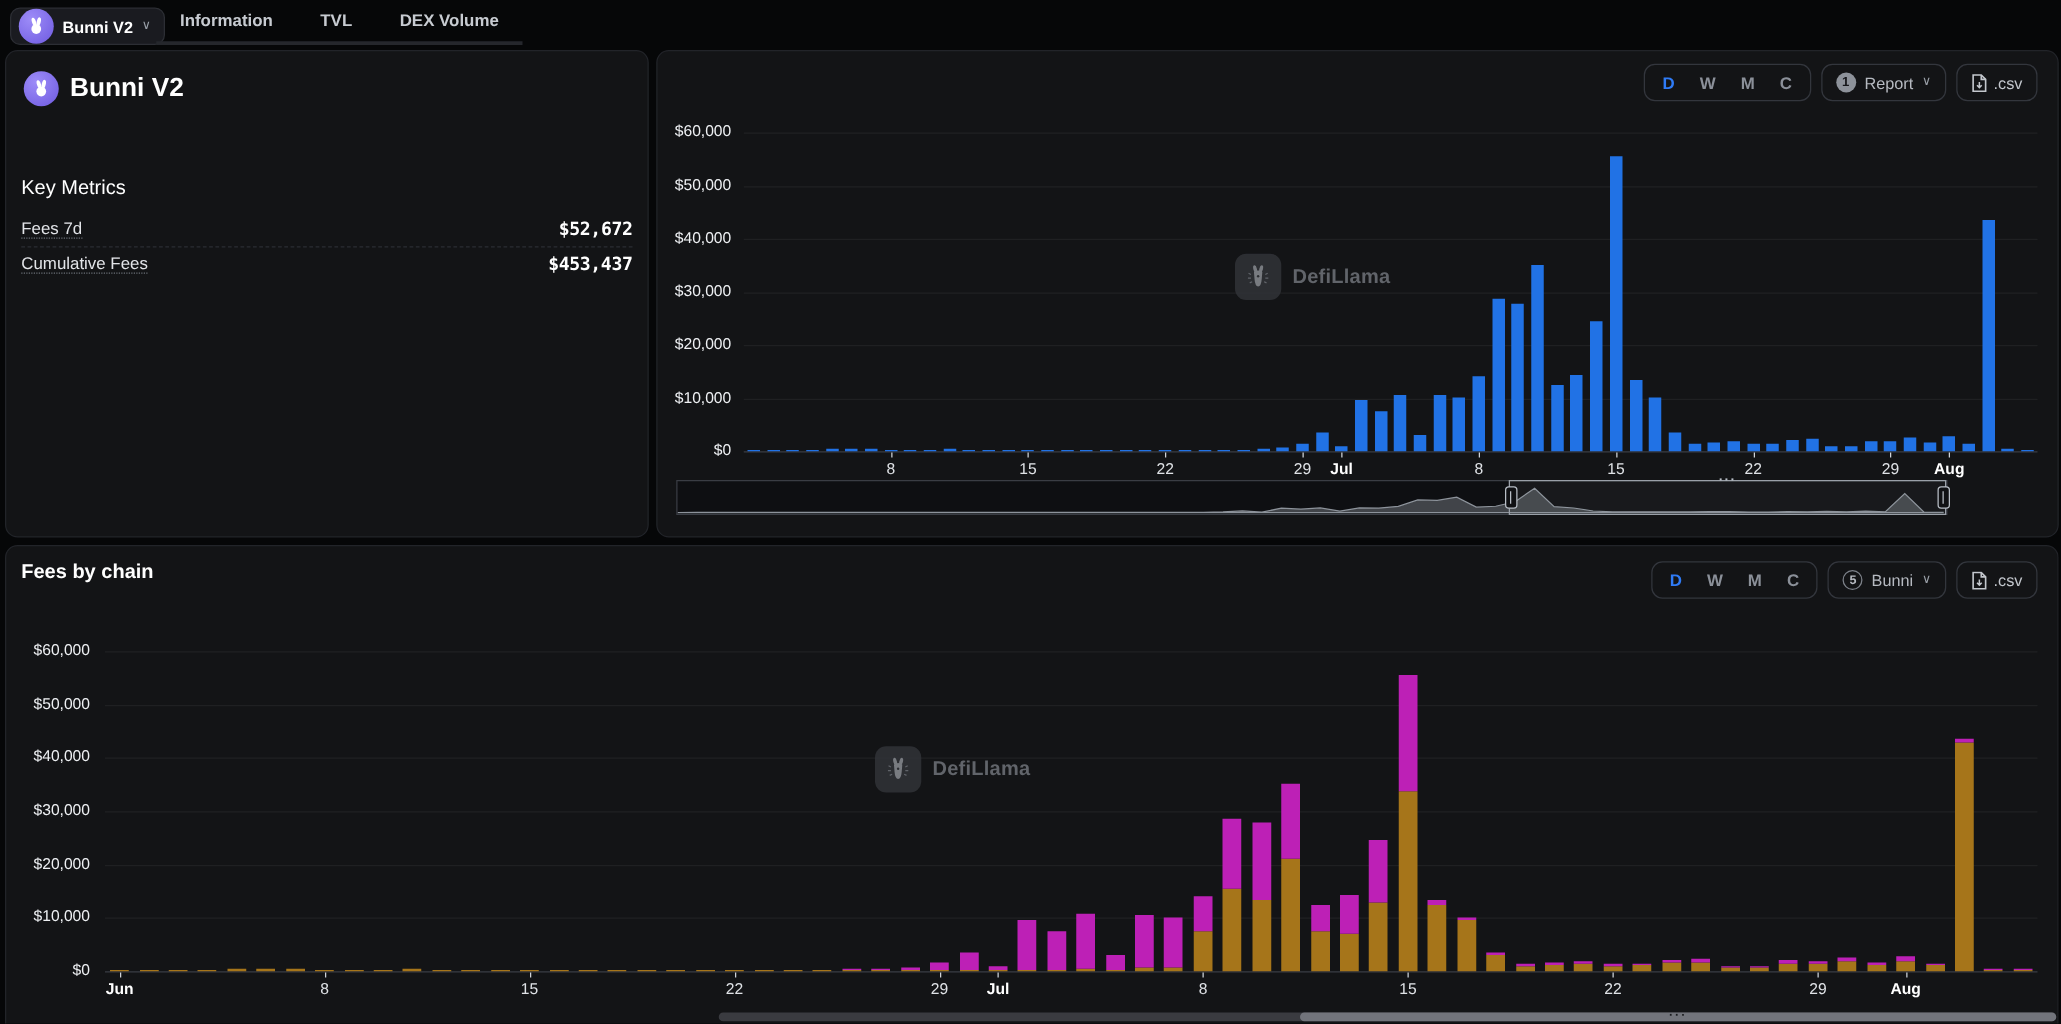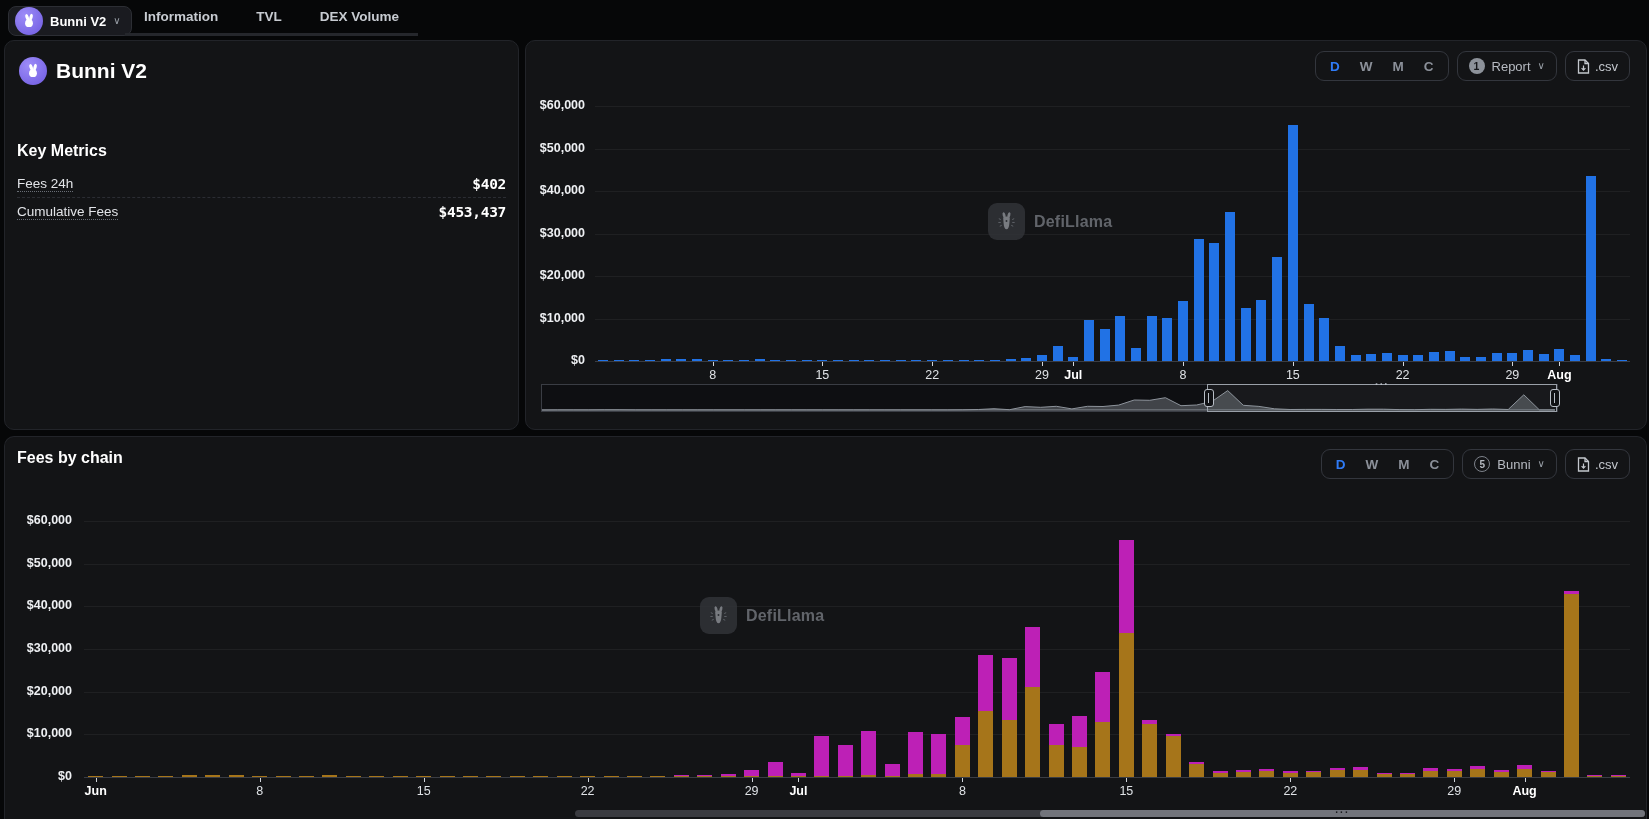--- a/index.html
+++ b/index.html
@@ -18,21 +18,21 @@
   .tab.active{color:#fff;border-bottom-color:#2172e5;}
   
   .card{background:#131416;border:1px solid #222429;border-radius:10px;}
   #card-left{left:4px;top:40px;width:513px;height:388px;}
   #card-right{left:525px;top:40px;width:1120px;height:388px;}
   #card-bottom{left:4px;top:436px;width:1641px;height:383px;border-bottom:none;border-bottom-left-radius:0;border-bottom-right-radius:0;}
   
   .bunni-icon{width:28px;height:28px;border-radius:50%;background:radial-gradient(circle at 35% 30%,#9d8cf8,#6e5ae0);
       display:flex;align-items:center;justify-content:center;}
   #panel-title{font-size:21px;font-weight:800;color:#fff;}
-  #key-metrics{font-size:16px;font-weight:700;color:#fff;}
+  #key-metrics{font-size:16px;font-weight:400;color:#fff;}
   .mrow{display:flex;align-items:center;justify-content:space-between;height:27px;
       border-bottom:1px dashed #2b2d33;}
   .mrow:last-child{border-bottom:none;}
   .mlabel{font-size:13.5px;color:#e2e4e8;border-bottom:1px dotted #696e76;line-height:1.35;cursor:pointer;}
   .mcaret{font-size:10px;color:#cfd3d9;margin-left:6px;}
   .mvalue{font-family:"DejaVu Sans Mono",monospace;font-size:14.5px;font-weight:700;color:#fff;letter-spacing:-0.3px;}
   #report-link{font-size:13.5px;font-weight:600;color:#fff;text-decoration:underline;cursor:pointer;}
   
   .ctrl-row{display:flex;gap:8px;}
   .seg{display:flex;align-items:center;height:28px;border:1px solid #33363d;border-radius:9px;
@@ -44,21 +44,21 @@
   .badge-fill{width:16px;height:16px;border-radius:50%;background:#8d929a;color:#15161a;
       font-size:10.5px;font-weight:700;display:flex;align-items:center;justify-content:center;}
   .badge-line{width:16px;height:16px;border-radius:50%;border:1px solid #7d828a;color:#b6bac1;
       font-size:10px;font-weight:700;display:flex;align-items:center;justify-content:center;box-sizing:border-box;}
   .csv-btn{display:flex;align-items:center;gap:5px;height:28px;border:1px solid #33363d;border-radius:9px;
       background:#131416;padding:0 11px;font-size:13px;color:#c3c7cd;cursor:pointer;}
   
   .plot{position:absolute;border-bottom:1px solid #3a3d44;}
   .gline{position:absolute;left:0;right:0;height:1px;background:rgba(255,255,255,0.055);}
   .bar{position:absolute;bottom:0;}
-  .ylab{position:absolute;font-size:12.5px;font-weight:700;color:#eef0f3;text-align:right;}
+  .ylab{position:absolute;font-size:12.5px;font-weight:400;color:#eef0f3;text-align:right;}
   .xlab{position:absolute;font-size:12.5px;color:#dfe2e6;transform:translateX(-50%);white-space:nowrap;}
   .xlab.bold{font-weight:800;color:#fff;}
   .tickmark{position:absolute;width:1px;height:4px;background:#cfd3d9;}
   .watermark{position:absolute;display:flex;align-items:center;gap:9px;opacity:0.85;pointer-events:none;}
   .wm-icon{width:37px;height:37px;border-radius:9px;background:#313338;display:flex;align-items:center;justify-content:center;}
   .wm-text{font-size:16px;font-weight:800;color:#6f7379;letter-spacing:0.2px;}
   
   #brush-track{left:541px;top:384px;width:1015px;height:26px;border:1px solid #3a3d44;background:#0e0f12;}
   #brush-sel{position:absolute;top:-1px;bottom:-1px;border:1px solid #9aa0a8;background:rgba(160,165,172,0.07);}
   .handle{position:absolute;top:50%;transform:translateY(-50%);width:8px;height:16px;border:1px solid #b8bec6;
@@ -103,22 +103,22 @@
           <ellipse cx="6.2" cy="4.6" rx="1.6" ry="3.6" fill="#fff" transform="rotate(-18 6.2 4.6)"></ellipse>
           <ellipse cx="10" cy="4.4" rx="1.6" ry="3.6" fill="#fff" transform="rotate(14 10 4.4)"></ellipse>
           <circle cx="8" cy="10.2" r="3.9" fill="#fff"></circle>
         </svg>
       </span>
       <span id="panel-title">Bunni V2</span>
     </div>
     <div class="abs" id="key-metrics" style="left:12px;top:101px;">Key Metrics</div>
     <div class="abs" id="metric-rows" style="left:12px;top:129px;width:489px;">
         <div class="mrow">
-          <span><span class="mlabel">Fees 24h</span></span>
-          <span class="mvalue">$402</span>
+          <span><span class="mlabel">Fees 7d</span></span>
+          <span class="mvalue">$52,672</span>
         </div>
         <div class="mrow" style="border-bottom: none;">
           <span><span class="mlabel">Cumulative Fees</span></span>
           <span class="mvalue">$453,437</span>
         </div>
       </div>
     <div class="abs" id="report-link" style="left:12px;top:400px;">Report incorrect data</div>
   </div>
 
   <div id="card-right" class="abs card">

